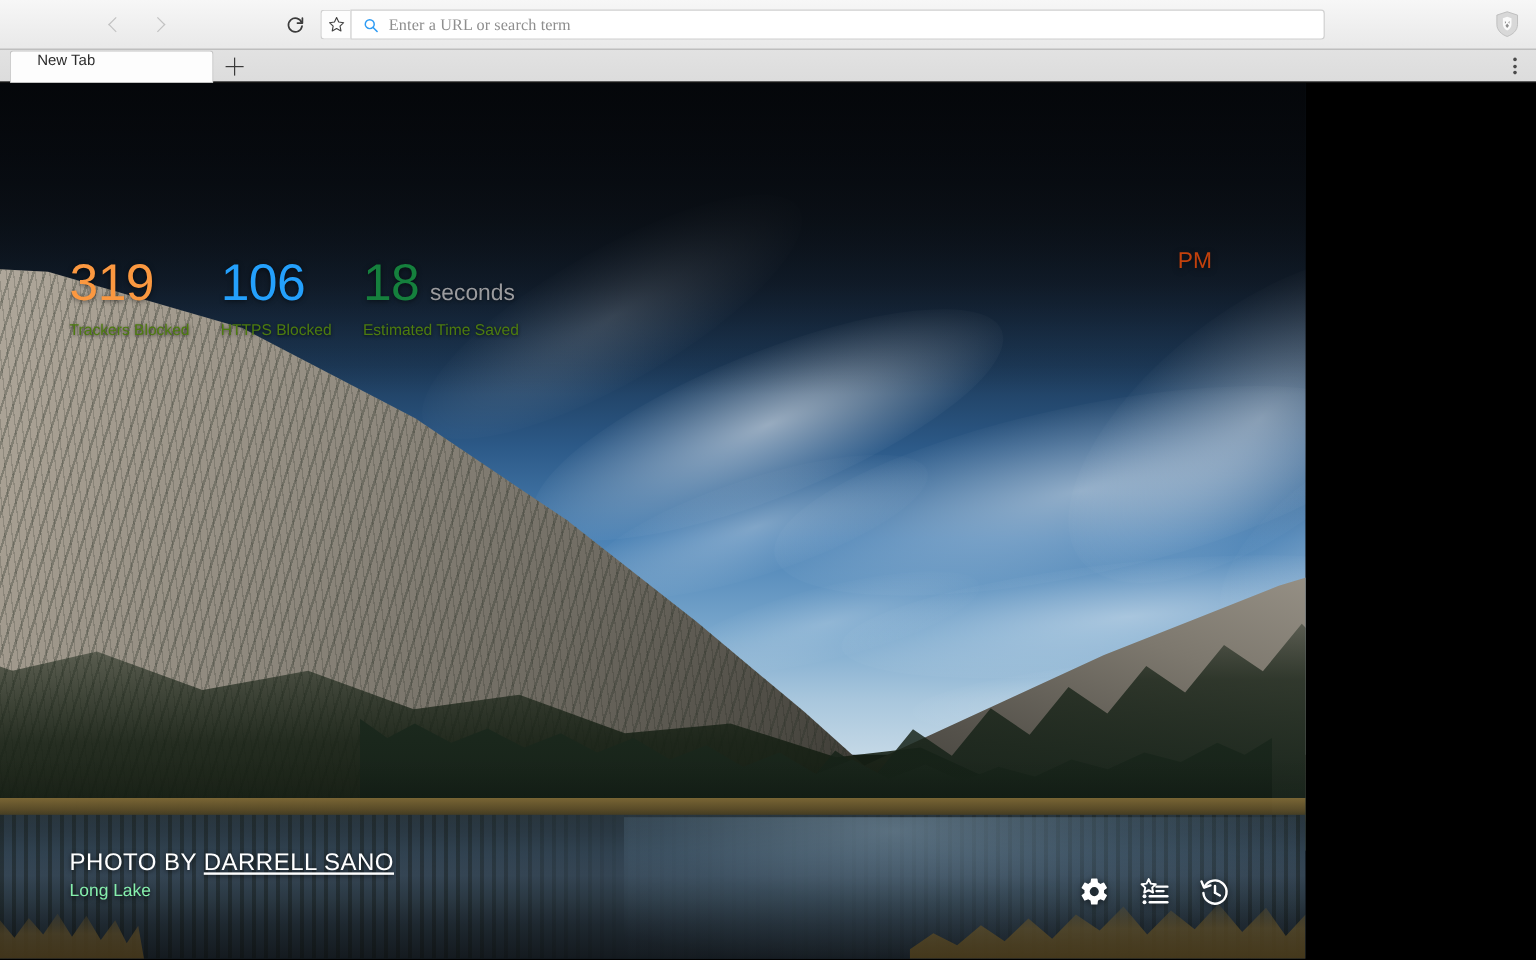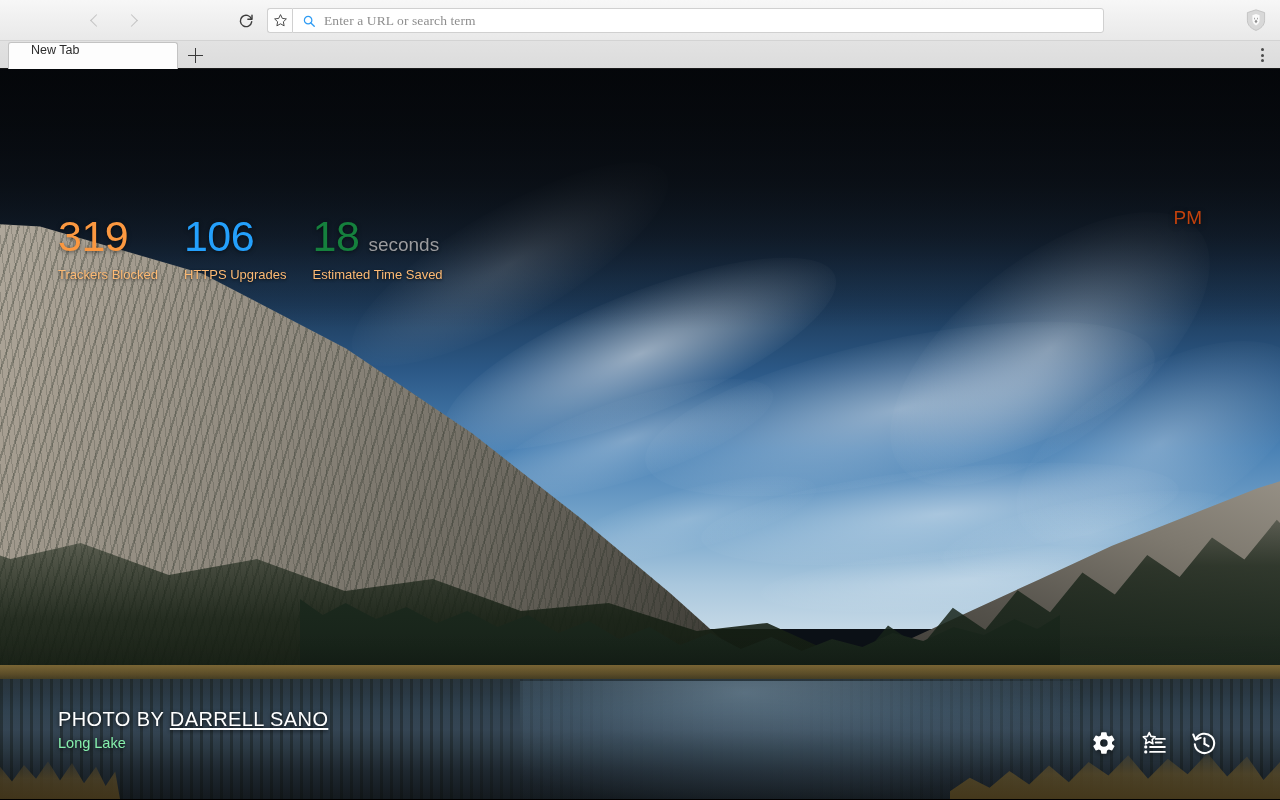--- a/index.html
+++ b/index.html
@@ -165,21 +165,21 @@
   .tab-menu span {
     display: block;
     width: 3px; height: 3px;
     border-radius: 50%;
     background: #4a4a4a;
   }
 
   
   .content {
     position: relative;
-    width: 1280px;
+    width: 1088px;
     height: 730px;
     overflow: hidden;
     background: #0b1016;
   }
 
   .photo {
     position: absolute;
     inset: 0;
     overflow: hidden;
   }
@@ -375,21 +375,21 @@
   }
   .stat-suffix {
     font-size: 19px;
     color: #9b9b9e;
     margin-left: 9px;
     text-shadow: 0 1px 3px rgba(0,0,0,0.55);
   }
   .stat-label {
     margin-top: 9px;
     font-size: 13px;
-    color: #fdba74;
+    color: #4d7c0f;
     white-space: nowrap;
     text-shadow: 0 1px 3px rgba(0,0,0,0.7);
   }
 
   
   .clock {
     position: absolute;
     right: 78px;
     top: 132px;
     display: flex;
@@ -556,21 +556,21 @@
           <span class="stat-number" id="stat0" style="color: rgb(251, 152, 64);">319</span>
         </div>
         <div class="stat-label">Trackers Blocked</div>
       </div>
 
 
       <div class="stat">
         <div class="stat-value-row">
           <span class="stat-number" id="stat2" style="color: rgb(36, 160, 252);">106</span>
         </div>
-        <div class="stat-label">HTTPS Upgrades</div>
+        <div class="stat-label">HTTPS Blocked</div>
       </div>
 
       <div class="stat">
         <div class="stat-value-row">
           <span class="stat-number" id="stat3" style="color: #15803d; text-align: right;">18</span>
           <span class="stat-suffix">seconds</span>
         </div>
         <div class="stat-label">Estimated Time Saved</div>
       </div>
 

